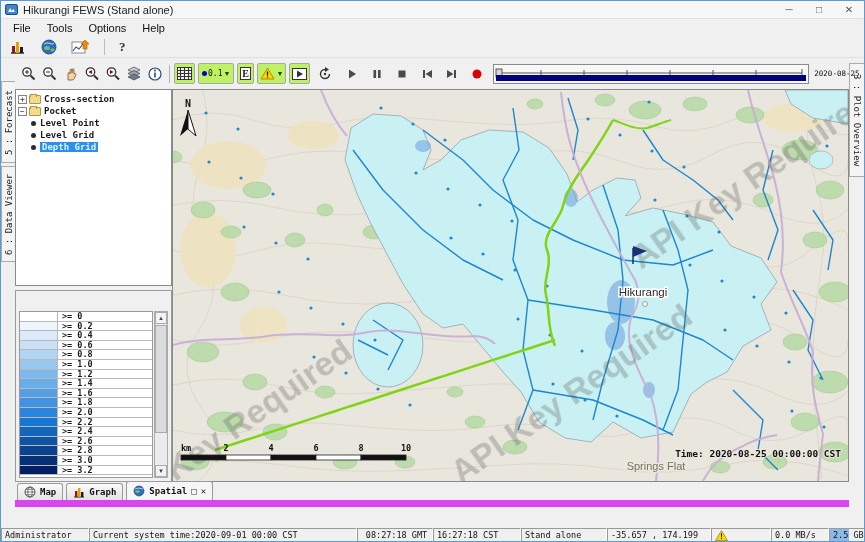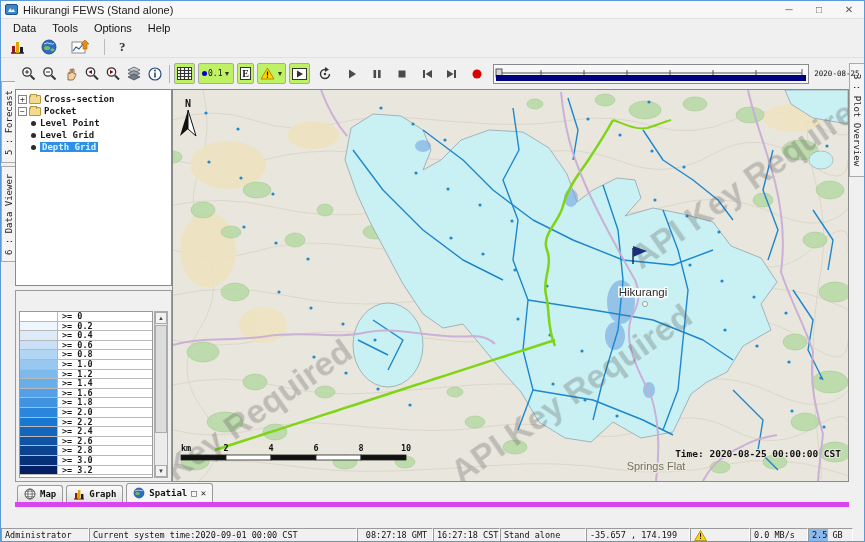--- a/index.html
+++ b/index.html
@@ -64,21 +64,21 @@
   .legswatch { width:38px; border-right:1px solid #b9b9b9; flex:0 0 auto; }
   .leglabel { padding-left:4px; line-height:9px; }
   .legscroll { position:absolute; right:3px; top:20px; width:14px; bottom:3px; background:#ececec; border:1px solid #ababab; }
   .scrollarrow { position:absolute; left:0; width:12px; height:12px; background:#f2f2f2; border:1px solid #ababab; font-size:6px; color:#444; text-align:center; line-height:11px; }
   .scrollthumb { position:absolute; left:0; top:13px; width:12px; height:108px; background:#dcdcdc; border:1px solid #ababab; }
 
   
   .mapwrap { position:absolute; left:171px; top:88px; width:677px; height:393px; border:1px solid #8a8a8a; background:#e9e6dd; }
 
   
-  .bottomtabs { position:absolute; left:14px; top:486px; width:834px; height:20px; display:flex; align-items:flex-end; padding-left:2px; gap:3px; border-bottom:5px solid #d946ef; }
+  .bottomtabs { position:absolute; left:14px; top:486px; width:834px; height:20px; display:flex; align-items:flex-end; padding-left:2px; gap:3px; border-bottom:7px solid #d946ef; }
   .btab { height:17px; border:1px solid #9a9a9a; border-bottom:none; border-radius:3px 3px 0 0; background:linear-gradient(#fbfbfb,#e2e2e2); display:flex; align-items:center; padding:0 6px; gap:4px; font-family:"DejaVu Sans Mono",monospace; font-size:9px; font-weight:bold; color:#111; }
   .btab.active { height:19px; background:#f6f6f6; }
   .tabglyph { font-size:9px; color:#333; font-weight:normal; }
   .logsrow { position:absolute; left:14px; top:507px; width:834px; height:19px; }
   .logsbtn { position:absolute; left:2px; top:2px; height:15px; padding:0 5px; border:1px solid #8a8a8a; border-radius:2px; background:linear-gradient(#fcfcfc,#e6e6e6); font-family:"DejaVu Sans Mono",monospace; font-size:9px; font-weight:bold; color:#111; line-height:13px; }
 
   
   .statusbar { position:absolute; left:0; top:527px; width:865px; height:15px; display:flex; }
   .scell { height:15px; border:1px solid; border-color:#9a9a9a #ffffff #ffffff #9a9a9a; background:#f0f0f0; font-family:"DejaVu Sans Mono",monospace; font-size:8.5px; color:#111; padding-left:3px; line-height:13px; white-space:nowrap; overflow:hidden; position:relative; flex:0 0 auto; }
   .memfill { position:absolute; left:0; top:0; bottom:0; width:45%; background:#8ab9ea; }
@@ -93,21 +93,21 @@
     <span class="appicon"></span>
     <span class="title-text">Hikurangi FEWS  (Stand alone)</span>
     <div class="wincontrols">
       <span class="winbtn">─</span>
       <span class="winbtn">□</span>
       <span class="winbtn">✕</span>
     </div>
   </div>
 
   <div class="menubar">
-    <span class="menuitem">Data</span>
+    <span class="menuitem">File</span>
     <span class="menuitem">Tools</span>
     <span class="menuitem">Options</span>
     <span class="menuitem">Help</span>
   </div>
 
   <div class="toolbar1">
     <span class="tbtn">
       <svg width="17" height="15" viewBox="0 0 17 15">
         <line x1="2" y1="13" x2="15" y2="13" stroke="#222" stroke-width="1.4"></line>
         <rect x="3" y="6" width="3" height="7" fill="#8b1a1a"></rect>
@@ -624,21 +624,21 @@
       <span class="tabglyph">□</span>
       <span class="tabglyph">✕</span>
     </div>
   </div>
 
 
   <div class="statusbar">
     <div class="scell" style="width:88px;">Administrator</div>
     <div class="scell" style="width:268px;">Current system time:2020-09-01 00:00 CST</div>
     <div class="scell" style="width:76px;text-align:center;">08:27:18 GMT</div>
-    <div class="scell" style="width:67px;">16:27:18 CST</div>
+    <div class="scell" style="width:88px;">16:27:18 CST</div>
     <div class="scell" style="width:86px;">Stand alone</div>
     <div class="scell" style="width:104px;">-35.657 , 174.199</div>
     <div class="scell" style="width:60px;">
       <svg width="13" height="11" viewBox="0 0 13 11" style="margin-top:1px;">
         <polygon points="6.5,0.5 12.5,10.5 0.5,10.5" fill="#ffd400" stroke="#a07800" stroke-width="0.7"></polygon>
         <rect x="6" y="3.2" width="1" height="3.6" fill="#111"></rect>
         <rect x="6" y="7.8" width="1" height="1.2" fill="#111"></rect>
       </svg>
     </div>
     <div class="scell" style="width:58px;">0.0 MB/s</div>

